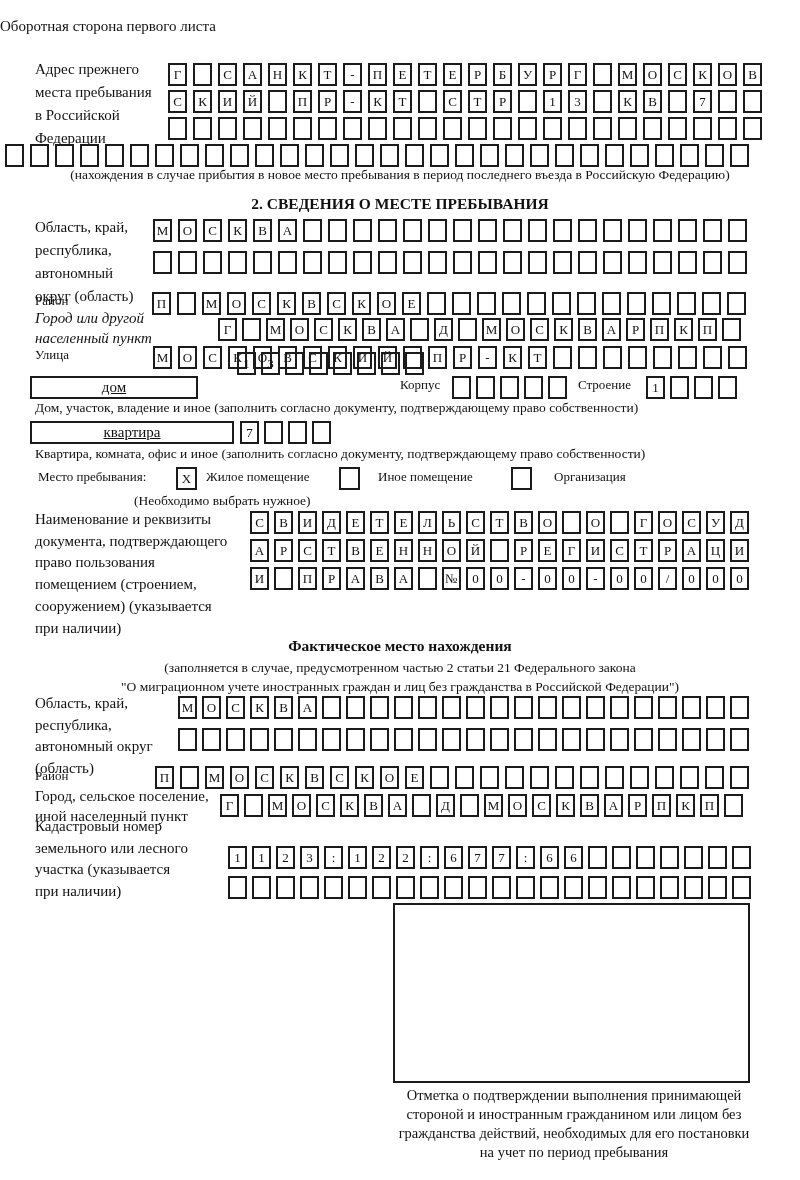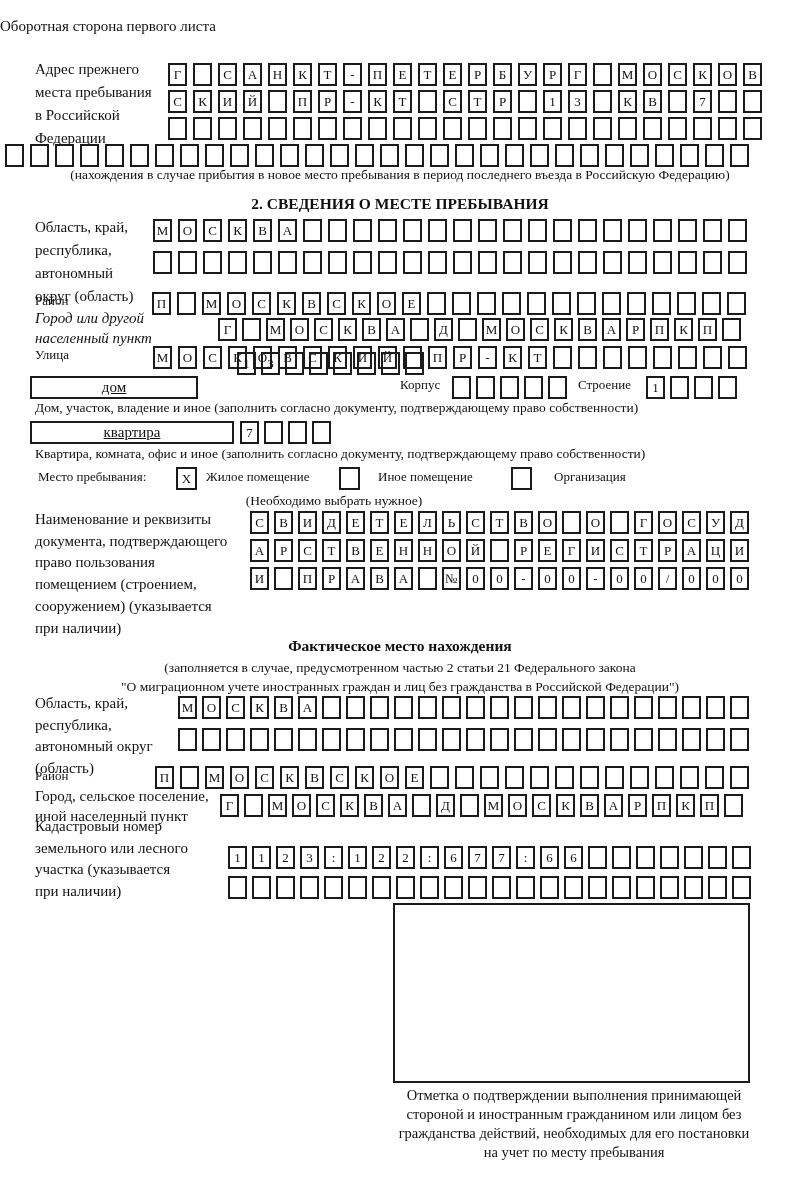--- a/index.html
+++ b/index.html
@@ -76,21 +76,21 @@
   <div class="cells p24" style="left:240px;top:421px;"><span class="cell">7</span><span class="cell"></span><span class="cell"></span><span class="cell"></span></div>
   <div class="cap" style="left:35px;top:446px;">Квартира, комната, офис и иное (заполнить согласно документу, подтверждающему право собственности)</div>
 
   <div class="lbl1" style="left:38px;top:469px;">Место пребывания:</div>
   <div class="chk" style="left:176px;top:467px;">X</div>
   <div class="lbl1" style="left:206px;top:469px;">Жилое помещение</div>
   <div class="chk" style="left:339px;top:467px;"></div>
   <div class="lbl1" style="left:378px;top:469px;">Иное помещение</div>
   <div class="chk" style="left:511px;top:467px;"></div>
   <div class="lbl1" style="left:554px;top:469px;">Организация</div>
-  <div class="cap" style="left:134px;top:493px;width:400px;text-align:center;">(Необходимо выбрать нужное)</div>
+  <div class="cap" style="left:134px;top:493px;width:400px;text-align:left;">(Необходимо выбрать нужное)</div>
 
   <div class="lbl" style="left:35px;top:509px;line-height:21.7px;">
     <div>Наименование и реквизиты</div>
     <div>документа, подтверждающего</div>
     <div>право пользования</div>
     <div>помещением (строением,</div>
     <div>сооружением) (указывается</div>
     <div>при наличии)</div>
   </div>
   <div class="cells p24" style="left:250px;top:511px;"><span class="cell">С</span><span class="cell">В</span><span class="cell">И</span><span class="cell">Д</span><span class="cell">Е</span><span class="cell">Т</span><span class="cell">Е</span><span class="cell">Л</span><span class="cell">Ь</span><span class="cell">С</span><span class="cell">Т</span><span class="cell">В</span><span class="cell">О</span><span class="cell"></span><span class="cell">О</span><span class="cell"></span><span class="cell">Г</span><span class="cell">О</span><span class="cell">С</span><span class="cell">У</span><span class="cell">Д</span></div>
@@ -126,16 +126,16 @@
     <div>при наличии)</div>
   </div>
   <div class="cells p24" style="left:228px;top:846px;"><span class="cell">1</span><span class="cell">1</span><span class="cell">2</span><span class="cell">3</span><span class="cell">:</span><span class="cell">1</span><span class="cell">2</span><span class="cell">2</span><span class="cell">:</span><span class="cell">6</span><span class="cell">7</span><span class="cell">7</span><span class="cell">:</span><span class="cell">6</span><span class="cell">6</span><span class="cell"></span><span class="cell"></span><span class="cell"></span><span class="cell"></span><span class="cell"></span><span class="cell"></span><span class="cell"></span></div>
   <div class="cells p24" style="left:228px;top:876px;"><span class="cell"></span><span class="cell"></span><span class="cell"></span><span class="cell"></span><span class="cell"></span><span class="cell"></span><span class="cell"></span><span class="cell"></span><span class="cell"></span><span class="cell"></span><span class="cell"></span><span class="cell"></span><span class="cell"></span><span class="cell"></span><span class="cell"></span><span class="cell"></span><span class="cell"></span><span class="cell"></span><span class="cell"></span><span class="cell"></span><span class="cell"></span><span class="cell"></span></div>
 
   <div class="stamp"></div>
   <div class="stampcap">
     <div>Отметка о подтверждении выполнения принимающей</div>
     <div>стороной и иностранным гражданином или лицом без</div>
     <div>гражданства действий, необходимых для его постановки</div>
-    <div>на учет по месту пребывания</div>
+    <div>на учет по период пребывания</div>
   </div>
 
 </div>
 
 </body></html>

